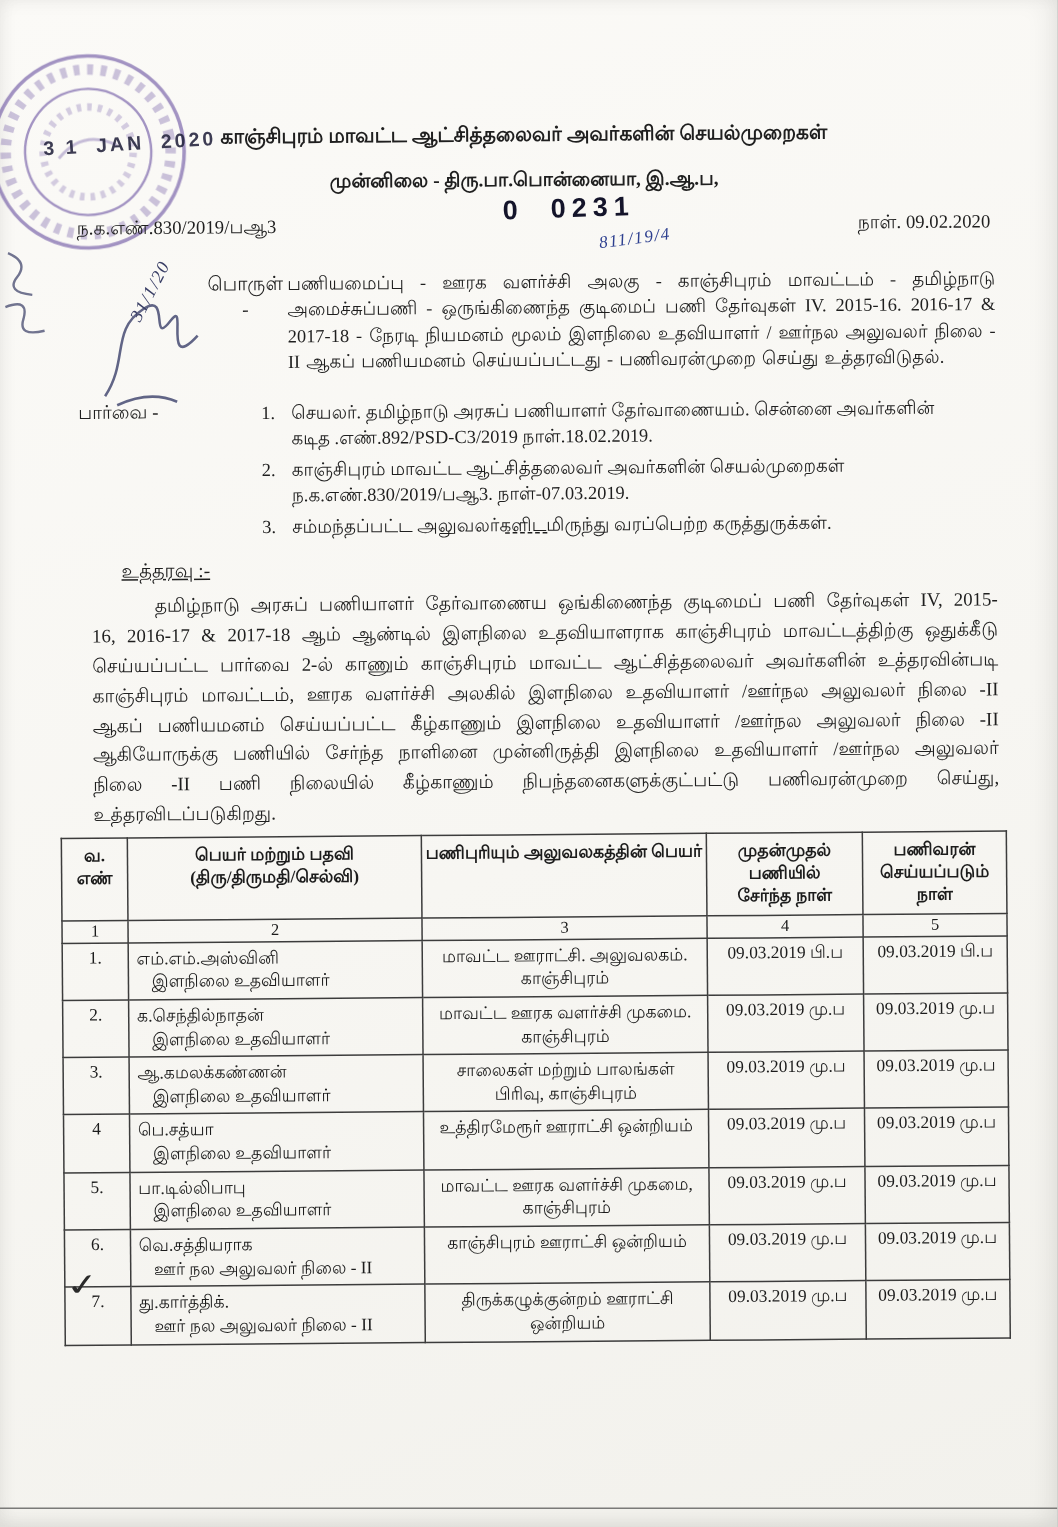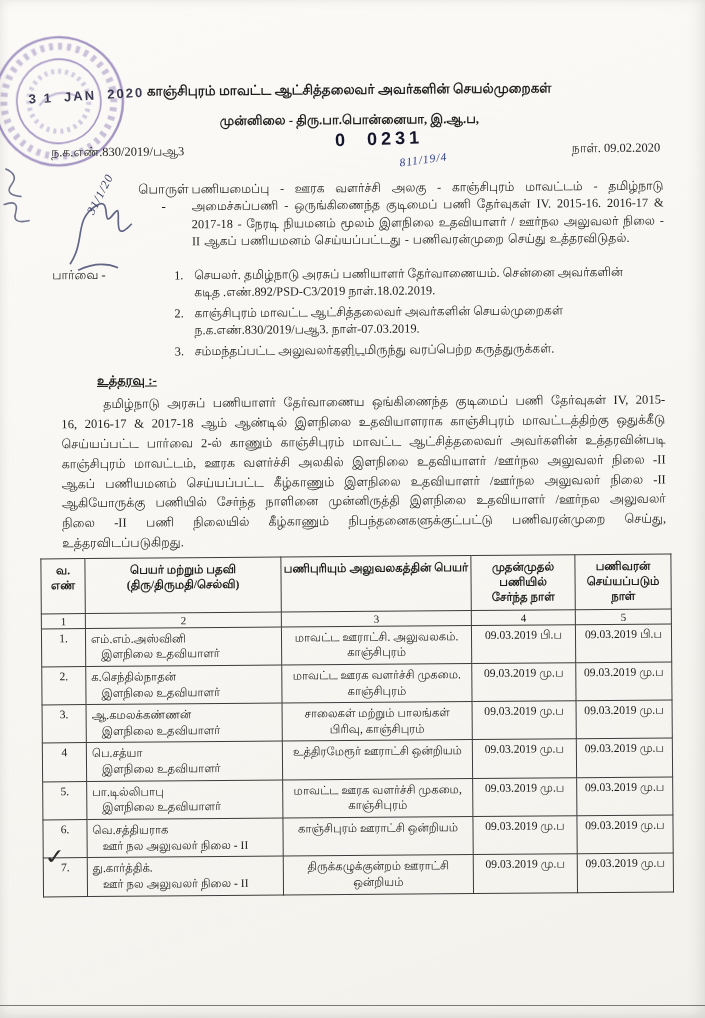--- a/index.html
+++ b/index.html
@@ -50,21 +50,21 @@
   .ref-row{position:absolute;left:54px;right:42px;top:143px;display:flex;justify-content:space-between;font-size:12.5px;}
   .subject-row{position:absolute;left:138px;top:180px;width:528px;display:flex;}
   .subject-label{width:56px;flex:none;font-size:13px;text-align:center;}
   .subject-text{flex:1;text-align:justify;font-size:12.3px;line-height:1.42;word-spacing:1px;}
   .refs-label{position:absolute;left:54px;top:266px;font-size:12.5px;}
   .refs-list{position:absolute;left:176px;top:266px;width:472px;}
   .ref-item{display:flex;margin-bottom:4px;font-size:12.3px;line-height:1.38;}
   .ref-num{width:20px;flex:none;}
   .ref-text{flex:1;}
   .separator{position:absolute;left:0;right:0;top:347px;text-align:center;font-size:12px;letter-spacing:1px;}
-  .order-label{position:absolute;left:98px;top:371px;font-weight:bold;font-size:13px;text-decoration:underline;}
+  .order-label{position:absolute;left:82px;top:371px;font-weight:normal;font-size:13px;text-decoration:underline;}
   .order-text{
     position:absolute;left:62px;top:393px;width:604px;text-align:justify;
     text-indent:42px;font-size:12.6px;line-height:1.58;word-spacing:3px;
   }
   
   .doc-table{position:absolute;left:40px;top:556px;}
   table{border-collapse:collapse;width:630px;font-size:11.6px;color:#1c1c1c;table-layout:fixed;}
   td,th{border:1px solid #3c3c3c;padding:3px 5px;vertical-align:top;}
   th{font-weight:bold;text-align:center;white-space:pre-line;font-size:11.7px;line-height:1.3;padding:4px 2px;}
   .numrow td{text-align:center;padding:1px;font-size:11px;}

